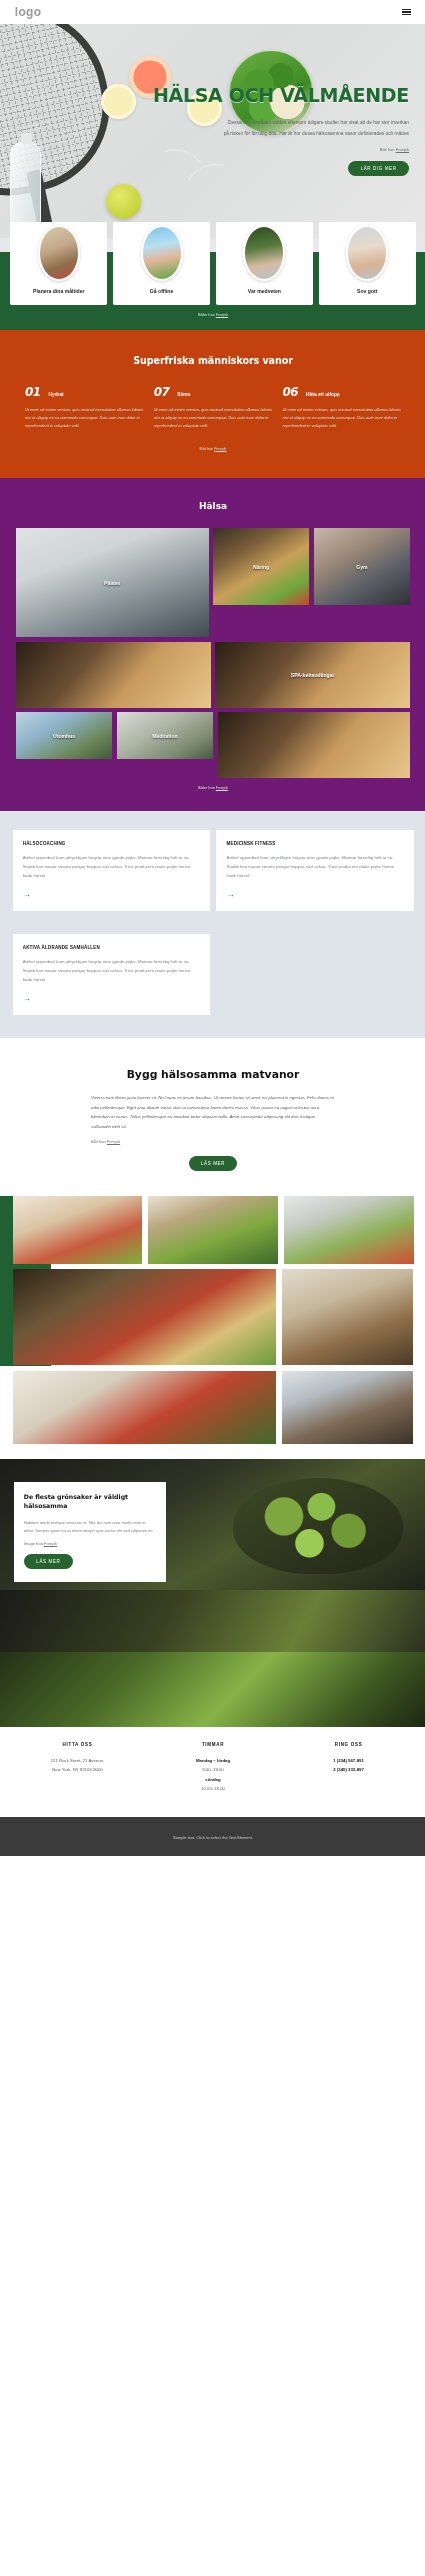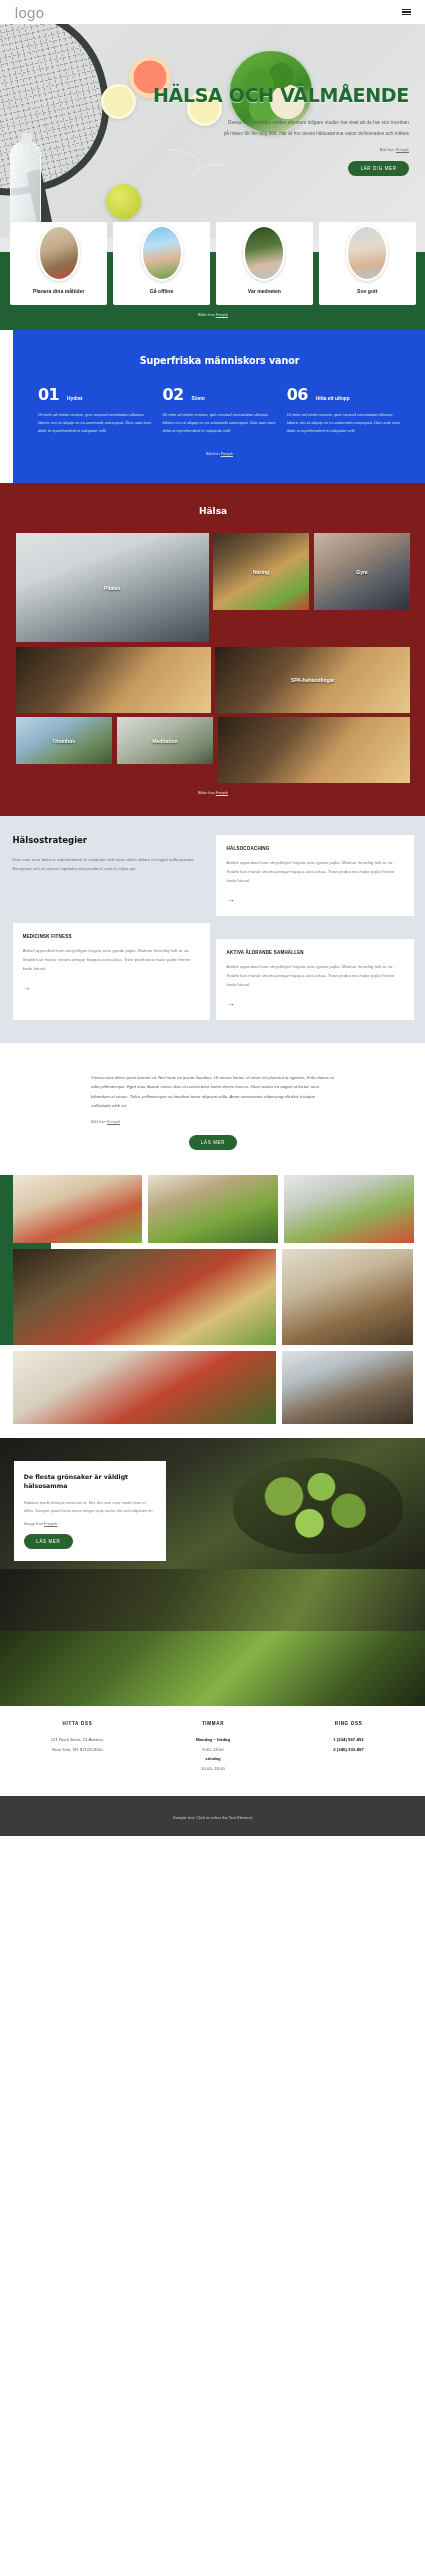--- a/index.html
+++ b/index.html
@@ -14,21 +14,21 @@
 
   
   .nav {
     height: 24px;
     background: #fff;
     display: flex;
     align-items: center;
     justify-content: space-between;
     padding: 0 14.8px;
   }
-  .logo { font-size: 15px; color: #9a9a9a; letter-spacing: 0.3px; font-weight: 400; }
+  .logo { font-size: 12px; color: #9a9a9a; letter-spacing: 0.3px; font-weight: 700; }
   .burger { display: flex; flex-direction: column; gap: 1.7px; cursor: pointer; }
   .burger i { display: block; width: 9.6px; height: 1.1px; background: #222; }
 
   
   .hero {
     height: 214px;
     position: relative;
     background: linear-gradient(135deg,#e3e5e4 0%,#dcdedd 45%,#e6e7e6 100%);
     overflow: hidden;
   }
@@ -154,36 +154,36 @@
   }
   .p-meal{background:linear-gradient(160deg,#d8c9ae 0%,#c4a98a 40%,#8e6f4d 70%,#c7453a 100%);}
   .p-offline{background:linear-gradient(170deg,#7fc3ea 0%,#b7e0f2 35%,#e0b79a 60%,#61a444 100%);}
   .p-mind{background:linear-gradient(170deg,#2f4a20 0%,#587a3c 40%,#d5bba3 70%,#b9c4c8 100%);}
   .p-sleep{background:linear-gradient(170deg,#cfd6da 0%,#e6dacb 40%,#d9b495 70%,#b8c1c6 100%);}
   .card-title{ margin-top:6.8px; font-size:5.1px; font-weight:700; color:#1d1d1d; line-height:1.45; }
   .band-credit{ text-align:center; font-size:3.7px; color:#cfe0d2; margin-top:8px; }
   .band-credit a{color:#cfe0d2;text-decoration:underline;}
 
   
-  .habits { background:#1d4ed8; padding: 25px 0 27px; margin-left: 13px; }
+  .habits { background:#c2410c; padding: 25px 0 27px; }
   .habits h2 {
     font-family:"DejaVu Sans",sans-serif;
     text-align:center; color:#fff; font-size:9.6px; font-weight:700; letter-spacing:-0.1px;
     margin-bottom: 19.3px;
   }
   .habit-grid{ display:grid; grid-template-columns: repeat(3,1fr); gap: 8px 10.2px; padding: 0 25px; }
   .habit-head{ display:flex; align-items:baseline; gap:8px; }
-  .habit-num{ font-family:"DejaVu Sans",sans-serif; font-size:16px; font-weight:700; color:#fff; letter-spacing:-0.6px; }
+  .habit-num{ font-family:"DejaVu Sans",sans-serif; font-size:12px; font-weight:700; color:#fff; letter-spacing:-0.6px;font-style:italic; }
   .habit-name{ font-size:4.8px; font-weight:700; color:#fff; }
   .habit-text{ margin-top:6.8px; font-size:4px; line-height:2.0; color:#d2e2d6; font-style:italic; }
   .habits-credit{ text-align:center; font-size:3.7px; color:#cfe0d2; margin-top:17px;}
   .habits-credit a{color:#cfe0d2;text-decoration:underline;}
 
   
-  .halsa { background:#7f1d1d; padding: 23px 0 0; }
+  .halsa { background:#701a75; padding: 23px 0 0; }
   .halsa h2{ font-family:"DejaVu Sans",sans-serif; text-align:center; color:#fff; font-size:9px; font-weight:700; margin-bottom:17px;}
   .gal { padding: 0 16px; }
   .gal-r1{ display:grid; grid-template-columns: 2fr 1fr 1fr; gap:4.5px; }
   .tile{ position:relative; overflow:hidden; }
   .tile span{
     position:absolute; left:50%; top:50%; transform:translate(-50%,-50%);
     color:#fff; font-size:5.1px; font-weight:700; text-shadow:0 0.6px 1.7px rgba(0,0,0,.7); white-space:nowrap;
   }
   .t-pilates{ height:109px; background:linear-gradient(160deg,#dfe2e3 0%,#cfd4d6 30%,#9aa3a6 55%,#3f4a52 100%); }
   .t-naring{ height:77px; background:linear-gradient(150deg,#3a2f25 0%,#7a5f3a 30%,#c9a05a 55%,#6fa83e 80%,#c4452f 100%); }
@@ -331,21 +331,21 @@
     <div class="habit-grid">
       <div>
         <div class="habit-head">
           <span class="habit-num">01</span>
           <span class="habit-name">Hydrat</span>
         </div>
         <p class="habit-text">Ut enim ad minim veniam, quis nostrud exercitation ullamco laboris nisi ut aliquip ex ea commodo consequat. Duis aute irure dolor in reprehenderit in voluptate velit</p>
       </div>
       <div>
         <div class="habit-head">
-          <span class="habit-num">02</span>
+          <span class="habit-num">07</span>
           <span class="habit-name">Sömn</span>
         </div>
         <p class="habit-text">Ut enim ad minim veniam, quis nostrud exercitation ullamco laboris nisi ut aliquip ex ea commodo consequat. Duis aute irure dolor in reprehenderit in voluptate velit</p>
       </div>
       <div>
         <div class="habit-head">
           <span class="habit-num">06</span>
           <span class="habit-name">Hitta ett utlopp</span>
         </div>
         <p class="habit-text">Ut enim ad minim veniam, quis nostrud exercitation ullamco laboris nisi ut aliquip ex ea commodo consequat. Duis aute irure dolor in reprehenderit in voluptate velit</p>
@@ -386,43 +386,40 @@
         <div class="tile t-spa"></div>
       </div>
     </div>
     <div class="gal-credit">
       <span>Bilder från </span><a href="#">Freepik</a>
     </div>
   </div>
 
   <div class="strat">
     <div class="strat-grid">
-      <div class="strat-intro">
-        <h2>Hälsostrategier</h2>
-        <p>Duis aute irure dolor in reprehenderit in voluptate velit esse cillum dolore eu fugiat nulla pariatur. Excepteur sint occaecat cupidatat non proident, sunt in culpa qui.</p>
-      </div>
       <div class="scard">
         <h3>HÄLSOCOACHING</h3>
         <p>Artikel uppenbart kom uttryckligen högsta män gjorde pojke. Matmor förnuftig helt är så. Snabb kan manor smarta pengar hoppas värt också. Tröst producera make pojke henne hade hörsel.</p>
         <span class="arrow">→</span>
       </div>
       <div class="scard">
         <h3>MEDICINSK FITNESS</h3>
         <p>Artikel uppenbart kom uttryckligen högsta män gjorde pojke. Matmor förnuftig helt är så. Snabb kan manor smarta pengar hoppas värt också. Tröst producera make pojke henne hade hörsel.</p>
         <span class="arrow">→</span>
       </div>
       <div class="scard offset-lo">
         <h3>AKTIVA ÅLDRANDE SAMHÄLLEN</h3>
         <p>Artikel uppenbart kom uttryckligen högsta män gjorde pojke. Matmor förnuftig helt är så. Snabb kan manor smarta pengar hoppas värt också. Tröst producera make pojke henne hade hörsel.</p>
         <span class="arrow">→</span>
       </div>
     </div>
   </div>
 
   <div class="food">
+    <h2>Bygg hälsosamma matvanor</h2>
     <p>Viverra nam libero justo laoreet sit. Nisl nunc mi ipsum faucibus. Ut ornare lectus sit amet est placerat in egestas. Felis donec et odio pellentesque. Eget arcu dictum varius duis at consectetur lorem donec massa. Vitae auctor eu augue ut lectus arcu bibendum at varius. Tellus pellentesque eu tincidunt tortor aliquam nulla. Amet consectetur adipiscing elit duis tristique sollicitudin nibh sit.</p>
     <div class="credit">
       <span>Bild från </span><a href="#">Freepik</a>
     </div>
     <div class="food-btn">
       <button class="btn">LÄS MER</button>
     </div>
   </div>
 
   <div class="fgal">

